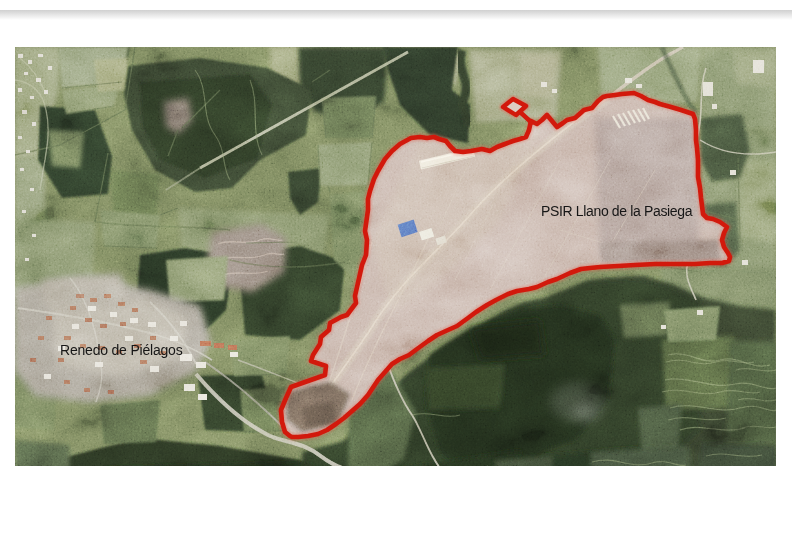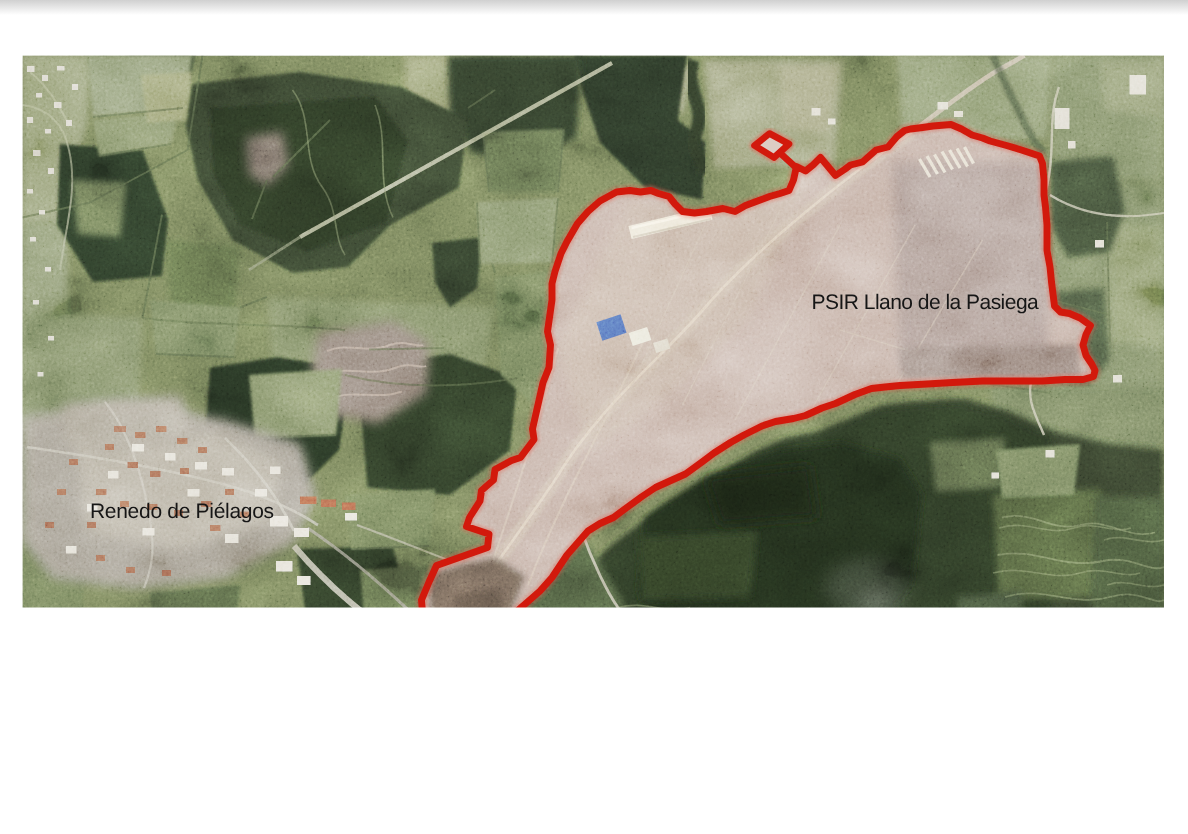--- a/index.html
+++ b/index.html
@@ -1,16 +1,16 @@
 <!DOCTYPE html>
 <html><head>
 <meta charset="utf-8">
 <style>
   html,body{margin:0;padding:0;background:#ffffff;}
-  #page{width:792px;height:405px;position:relative;font-family:"Liberation Sans",sans-serif;}
+  #page{width:792px;height:456px;position:relative;font-family:"Liberation Sans",sans-serif;margin-top:10px;}
   svg{display:block;}
 </style>
 </head>
 <body>
 <div id="page">
 <svg width="792" height="556" viewBox="0 0 792 556">
 <defs>
   <linearGradient id="topshade" x1="0" y1="0" x2="0" y2="1">
     <stop offset="0" stop-color="#d0d0d0"></stop>
     <stop offset="1" stop-color="#ffffff"></stop>

